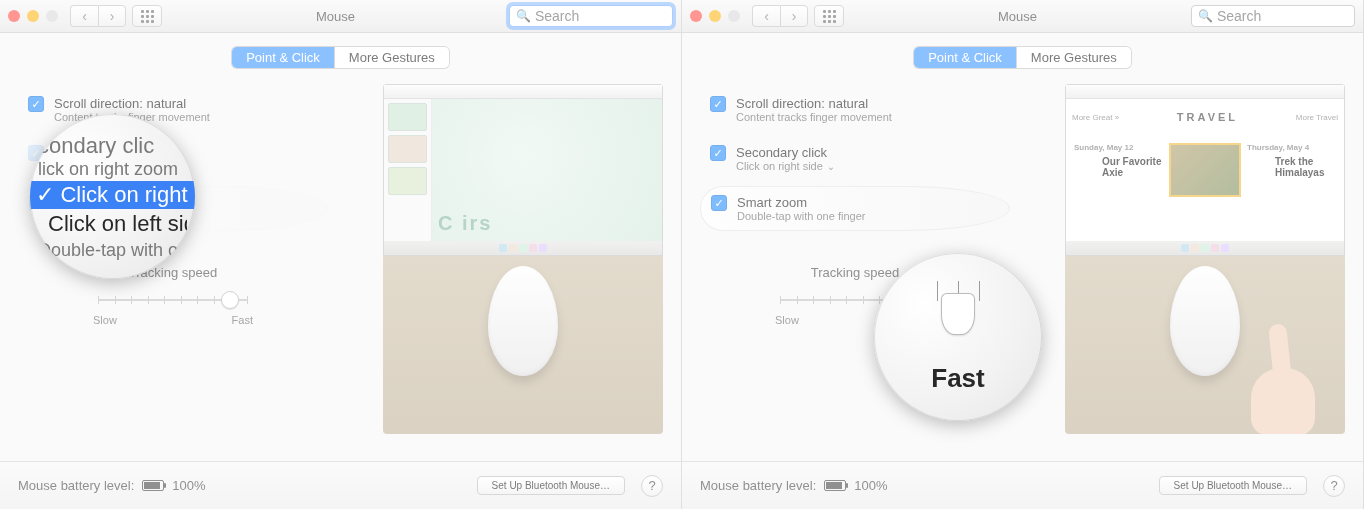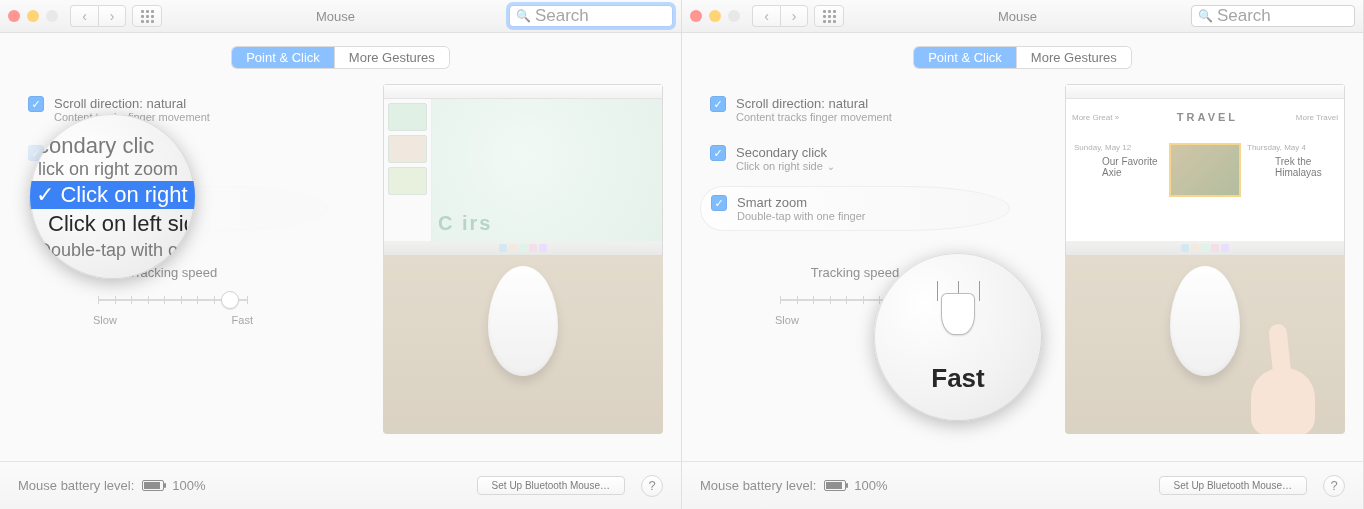--- a/index.html
+++ b/index.html
@@ -75,21 +75,21 @@
     width: 164px; height: 22px;
     background: #fff;
     border: 1px solid #bdbdbd;
     border-radius: 4px;
     display: flex; align-items: center;
     padding: 0 6px; gap: 4px;
   }
   .searchwrap.focused { box-shadow: 0 0 0 3px rgba(90,160,255,0.6); border-color:#7fb2ff;}
   .searchwrap .mag { color:#8a8a8a; font-size:12px;}
   .searchwrap input {
-    border: none; outline: none; flex:1; font-size:17px; background:transparent; color:#444;
+    border: none; outline: none; flex:1; font-size:14px; background:transparent; color:#444;
   }
 
   
   .segbar { display:flex; justify-content:center; padding: 14px 0 2px; }
   .segmented { display:flex; border-radius:5px; overflow:hidden; box-shadow: 0 0 0 1px #c8c8c8; font-size:13px;}
   .segmented .seg { padding: 3px 14px; background:#fff; color:#333; border-right:1px solid #c8c8c8;}
   .segmented .seg:last-child{border-right:none;}
   .segmented .seg.active { background:#4ea0ff; color:#fff;}
 
   
@@ -120,21 +120,21 @@
   }
   .preview .screen{height:172px;background:#f2efe9;border:1px solid #c8c8c8;display:flex;flex-direction:column;}
   .preview .menubar{height:14px;background:linear-gradient(#fbfbfb,#ececec);border-bottom:1px solid #d4d4d4;}
   .preview .browser{flex:1;display:flex;background:#fff;}
   .preview .sidebar{width:48px;background:#f7f7f7;border-right:1px solid #e3e3e3;display:flex;flex-direction:column;gap:4px;padding:4px;}
   .thumb{background:#cfe8d8;height:28px;border:1px solid #c7d7cc;border-radius:2px;}
   .thumb:nth-child(2){background:#e8dccc;}
   .thumb:nth-child(3){background:#dce8cc;}
   .mainview{flex:1;position:relative;background:radial-gradient(circle at 40% 40%, #e9f6ef, #d7eae0);}
   .chairs{position:absolute;left:6px;bottom:6px;font-weight:700;color:#8fbfa6;font-size:20px;letter-spacing:2px;}
-  .browser .page{flex:1;background:#fff;display:flex;gap:6px;padding:8px;}
+  .browser .page{flex:1;background:#fff;display:flex;gap:6px;padding:8px;font-weight:bold;}
   .col{flex:1;display:flex;flex-direction:column;gap:4px;}
   .lbl{font-size:8px;color:#888;}
   .hl{font-size:10px;color:#333;line-height:1.1;margin-left:28px;}
   .mapimg{width:72px;height:54px;background:linear-gradient(135deg,#b7a77a,#8c9a6c);border:2px solid #f2c14e;}
   .travelhdr{text-align:center;font-size:11px;letter-spacing:3px;color:#555;border-bottom:1px solid #ccc;padding:2px 0;margin-bottom:4px;}
   .preview .dock{height:14px;background:linear-gradient(#e8e8e8cc,#d8d8d8cc);display:flex;gap:2px;justify-content:center;align-items:center;}
   .dock span{width:8px;height:8px;border-radius:2px;background:#bde;}
   .dock span:nth-child(2){background:#edc;}
   .dock span:nth-child(3){background:#ced;}
   .dock span:nth-child(4){background:#ecd;}

